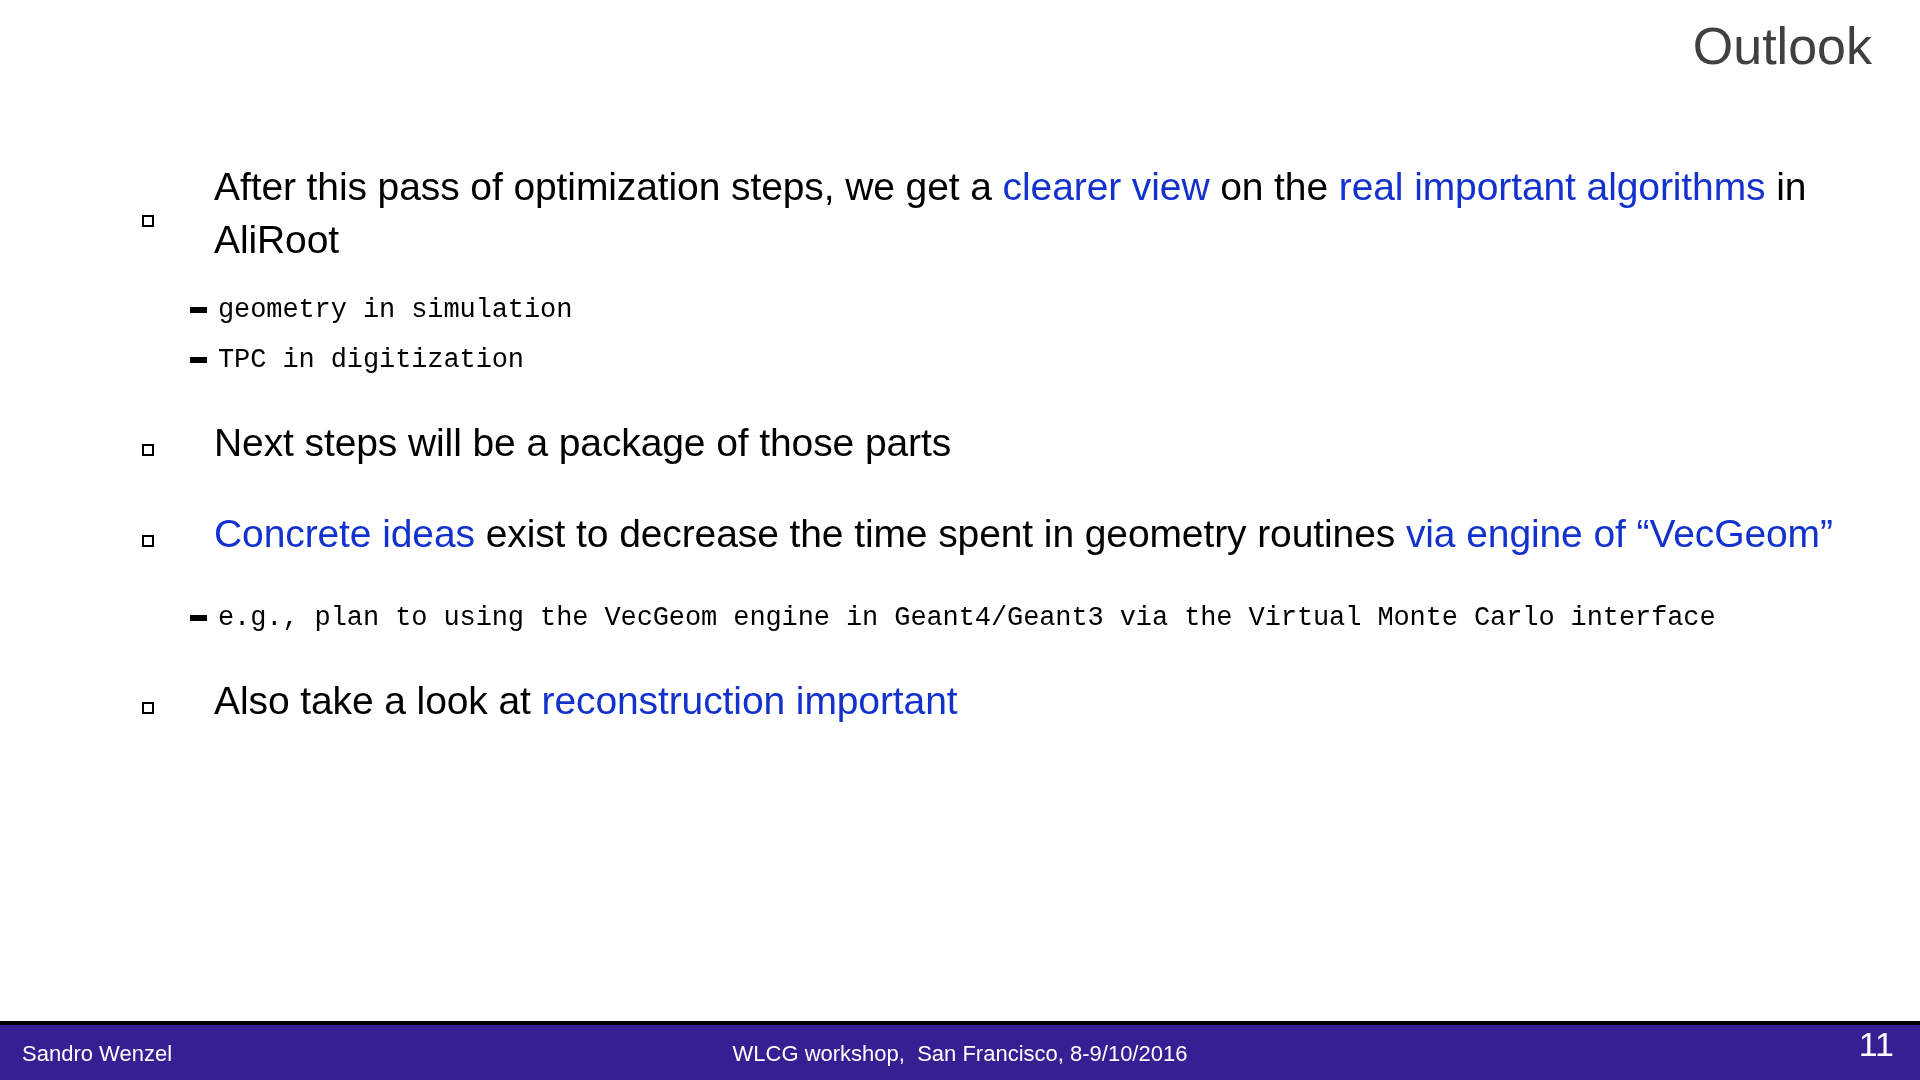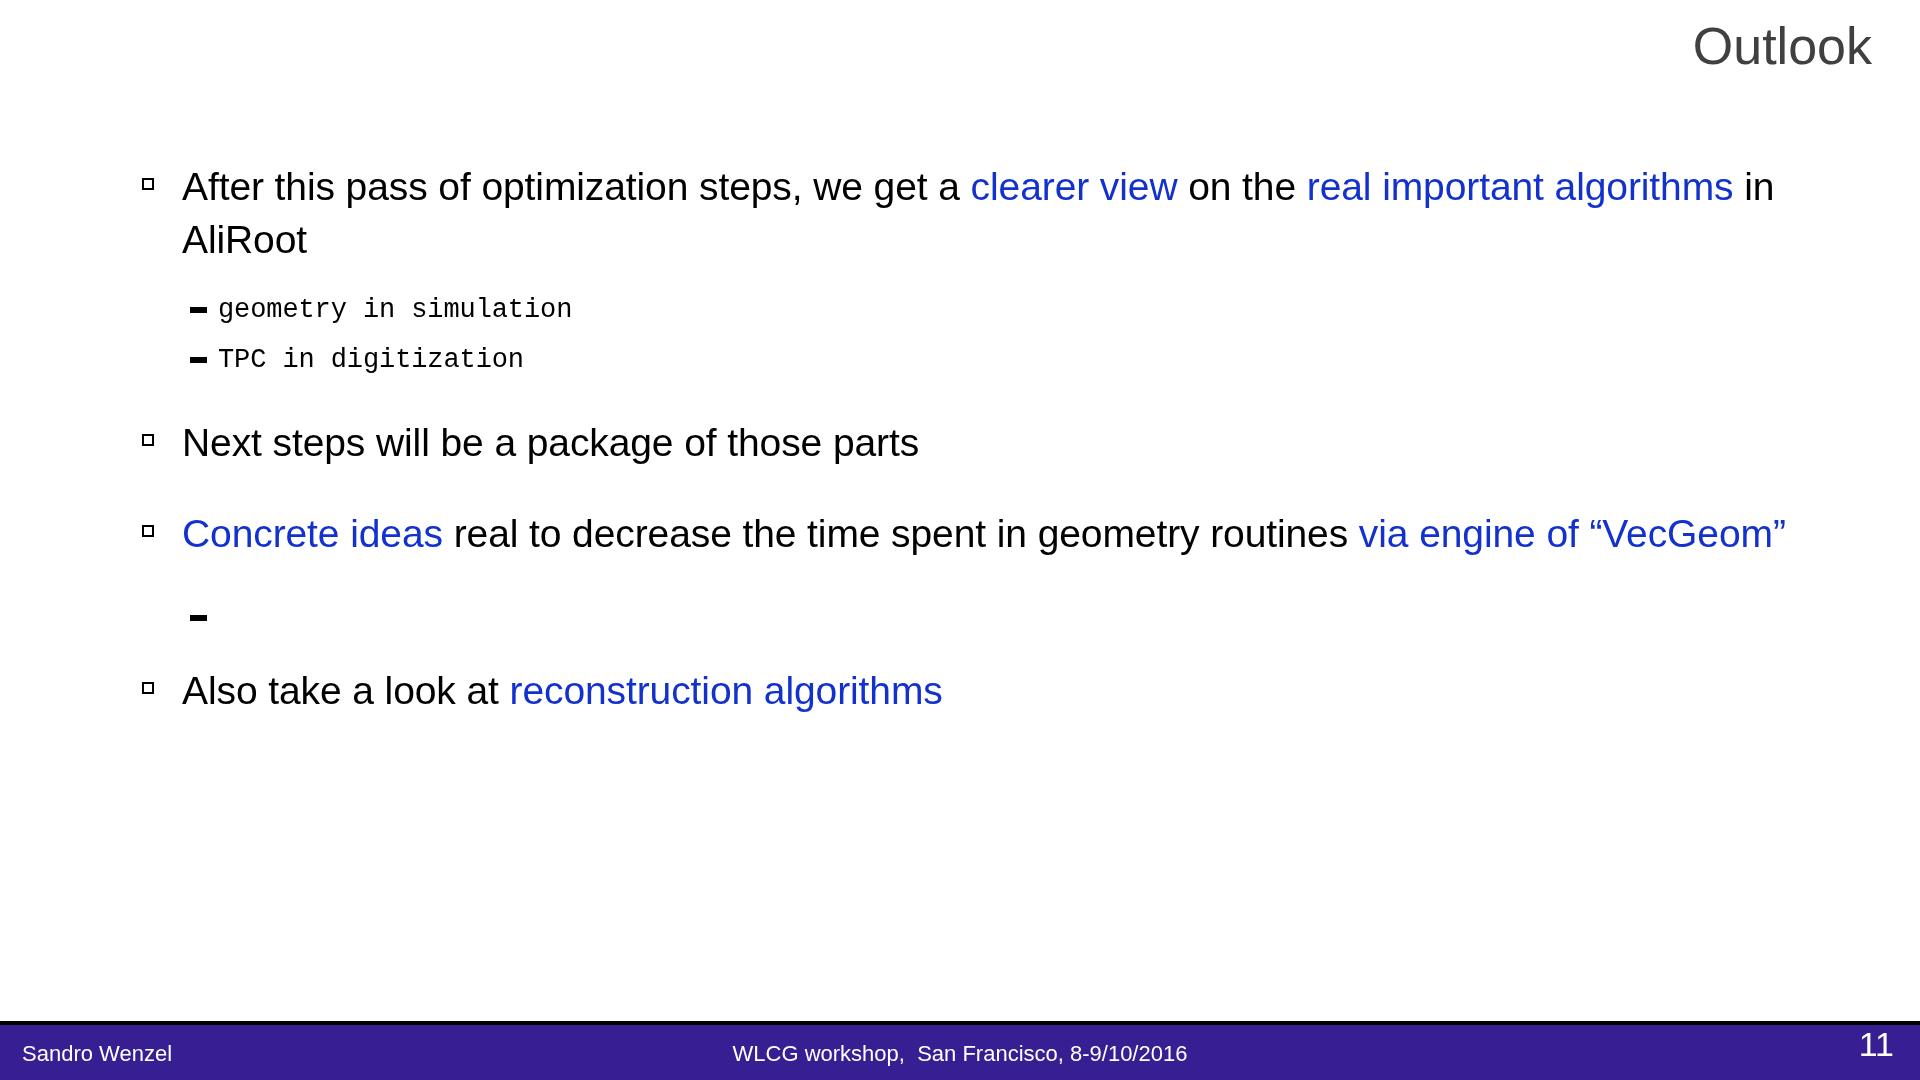--- a/index.html
+++ b/index.html
@@ -34,23 +34,24 @@
     position: absolute;
     left: 0;
     top: 160px;
     width: 1920px;
   }
 
   
   .lvl1 {
     position: relative;
     display: flex;
-    align-items: flex-start;
+    align-items: center;
     padding-left: 142px;
     padding-right: 30px;
+    gap: 32px;
   }
   .lvl1 .marker {
     flex: 0 0 auto;
     width: 40px;
     padding-top: 16px;
     color: #000000;
     font-size: 17px;
     line-height: 1;
   }
   .sq {
@@ -180,37 +181,38 @@
 
   <div class="lvl1">
     <span class="marker"><span class="sq"></span></span>
     <span class="text">Next steps will be a package of those parts</span>
   </div>
 
   <div class="gap-lg"></div>
 
   <div class="lvl1">
     <span class="marker"><span class="sq"></span></span>
-    <span class="text"><span class="blue">Concrete ideas</span><span> real to decrease the time spent in geometry routines </span><span class="blue">via engine of “VecGeom”</span></span>
+    <span class="text"><span class="blue">Concrete ideas</span><span> exist to decrease the time spent in geometry routines </span><span class="blue">via engine of “VecGeom”</span></span>
   </div>
 
   <div class="gap-md"></div>
 
 
   <div class="gap-sm"></div>
 
   <div class="lvl2">
     <span class="marker"><span class="dash"></span></span>
+    <span class="text">e.g., plan to using the VecGeom engine in Geant4/Geant3 via the Virtual Monte Carlo interface</span>
   </div>
 
   <div class="gap-lg"></div>
 
   <div class="lvl1">
     <span class="marker"><span class="sq"></span></span>
-    <span class="text"><span>Also take a look at </span><span class="blue">reconstruction algorithms</span></span>
+    <span class="text"><span>Also take a look at </span><span class="blue">reconstruction important</span></span>
   </div>
 
 </div>
 
 <div class="footer-rule"></div>
 <div class="footer">
   <span class="footer-author">Sandro Wenzel</span>
   <span class="footer-center">WLCG workshop,  San Francisco, 8-9/10/2016</span>
   <span class="footer-page">11</span>
 </div>

